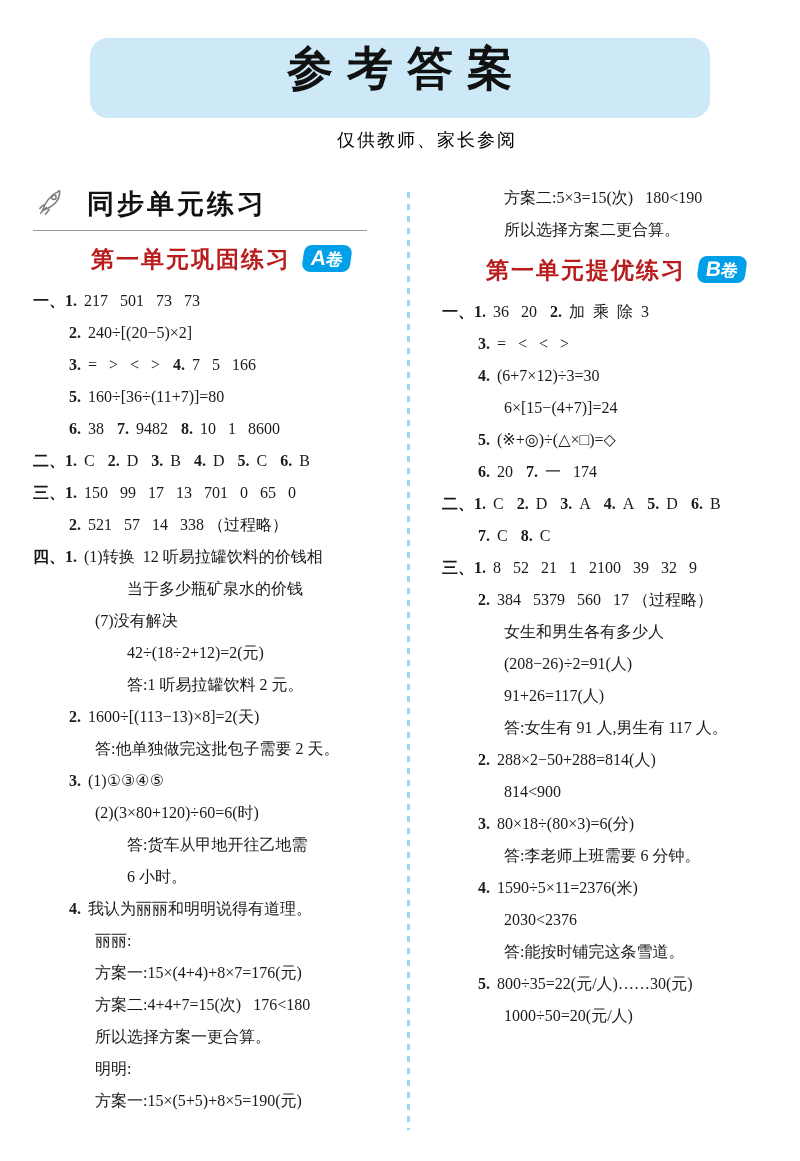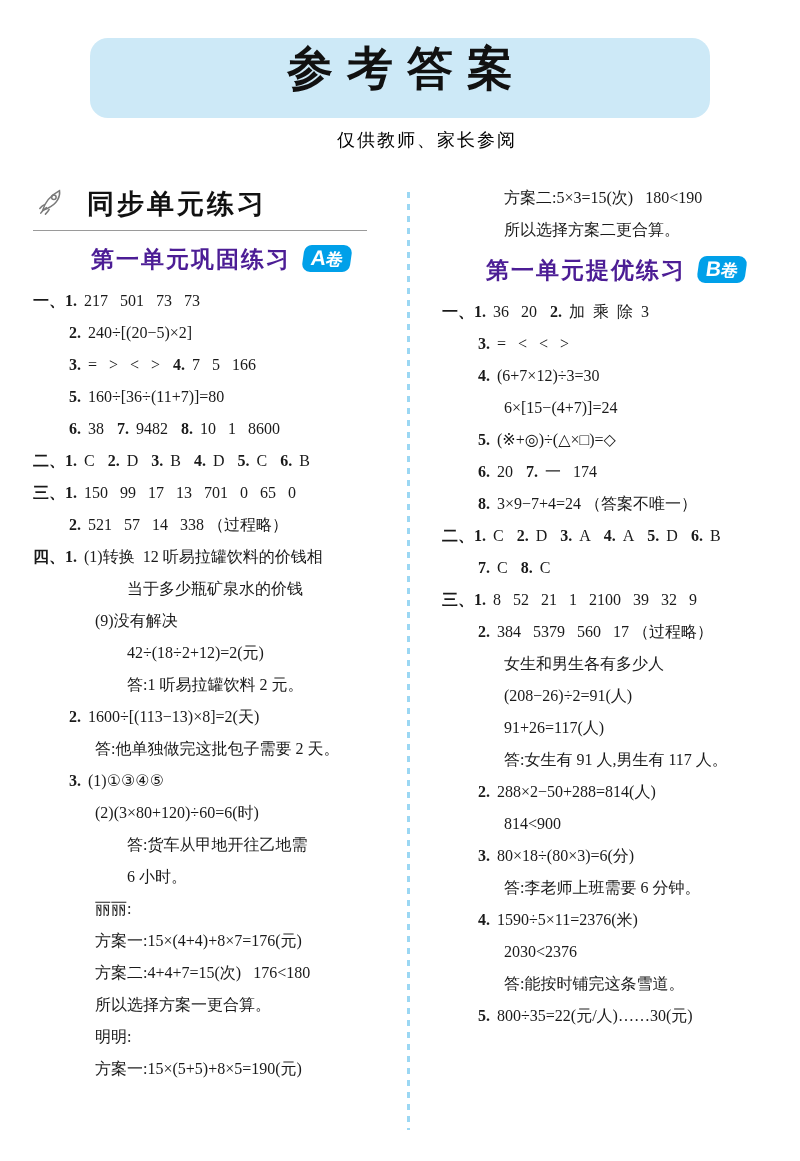--- a/index.html
+++ b/index.html
@@ -44,21 +44,21 @@
     font-weight:bold;font-size:27px;color:#111;letter-spacing:3px;
   }
   .rocket{width:30px;height:30px;flex:0 0 auto;}
   
   .unit-heading{
     text-align:center;height:44px;line-height:40px;margin:4px 0 2px 0;
     white-space:nowrap;
   }
   .uh-title{
     font-family:"Liberation Sans","DejaVu Sans",sans-serif;
-    font-weight:bold;font-size:23px;color:#4c1d95;letter-spacing:2px;
+    font-weight:bold;font-size:23px;color:#b91c1c;letter-spacing:2px;
   }
   .badge{
     display:inline-block;background:#00a0e9;color:#fff;
     font-family:"Liberation Sans","DejaVu Sans",sans-serif;
     font-weight:bold;font-size:17px;line-height:25px;
     padding:0 8px;border-radius:7px 9px 7px 9px;
     transform:skewX(-8deg);margin-left:12px;vertical-align:2px;
   }
   .badge::first-letter{font-size:21px;}
   
@@ -99,60 +99,61 @@
       <div class="ans-line ind0"><span class="seg-b">一、1.</span><span class="seg-n">217   501   73   73</span></div>
       <div class="ans-line ind1"><span class="seg-b">2.</span><span class="seg-n">240÷[(20−5)×2]</span></div>
       <div class="ans-line ind1"><span class="seg-b">3.</span><span class="seg-n">=   &gt;   &lt;   &gt;</span><span class="seg-b">4.</span><span class="seg-n">7   5   166</span></div>
       <div class="ans-line ind1"><span class="seg-b">5.</span><span class="seg-n">160÷[36÷(11+7)]=80</span></div>
       <div class="ans-line ind1"><span class="seg-b">6.</span><span class="seg-n">38</span><span class="seg-b">7.</span><span class="seg-n">9482</span><span class="seg-b">8.</span><span class="seg-n">10   1   8600</span></div>
       <div class="ans-line ind0"><span class="seg-b">二、1.</span><span class="seg-n">C</span><span class="seg-b">2.</span><span class="seg-n">D</span><span class="seg-b">3.</span><span class="seg-n">B</span><span class="seg-b">4.</span><span class="seg-n">D</span><span class="seg-b">5.</span><span class="seg-n">C</span><span class="seg-b">6.</span><span class="seg-n">B</span></div>
       <div class="ans-line ind0"><span class="seg-b">三、1.</span><span class="seg-n">150   99   17   13   701   0   65   0</span></div>
       <div class="ans-line ind1"><span class="seg-b">2.</span><span class="seg-n">521   57   14   338 （过程略）</span></div>
       <div class="ans-line ind0"><span class="seg-b">四、1.</span><span class="seg-n">(1)转换  12 听易拉罐饮料的价钱相</span></div>
       <div class="ans-line ind3"><span class="seg-n">当于多少瓶矿泉水的价钱</span></div>
-      <div class="ans-line ind2"><span class="seg-n">(9)没有解决</span></div>
+      <div class="ans-line ind2"><span class="seg-n">(7)没有解决</span></div>
       <div class="ans-line ind3"><span class="seg-n">42÷(18÷2+12)=2(元)</span></div>
       <div class="ans-line ind3"><span class="seg-n">答:1 听易拉罐饮料 2 元。</span></div>
       <div class="ans-line ind1"><span class="seg-b">2.</span><span class="seg-n">1600÷[(113−13)×8]=2(天)</span></div>
       <div class="ans-line ind2"><span class="seg-n">答:他单独做完这批包子需要 2 天。</span></div>
       <div class="ans-line ind1"><span class="seg-b">3.</span><span class="seg-n">(1)①③④⑤</span></div>
       <div class="ans-line ind2"><span class="seg-n">(2)(3×80+120)÷60=6(时)</span></div>
       <div class="ans-line ind3"><span class="seg-n">答:货车从甲地开往乙地需</span></div>
       <div class="ans-line ind3"><span class="seg-n">6 小时。</span></div>
+      <div class="ans-line ind1"><span class="seg-b">4.</span><span class="seg-n">我认为丽丽和明明说得有道理。</span></div>
       <div class="ans-line ind2"><span class="seg-n">丽丽:</span></div>
       <div class="ans-line ind2"><span class="seg-n">方案一:15×(4+4)+8×7=176(元)</span></div>
       <div class="ans-line ind2"><span class="seg-n">方案二:4+4+7=15(次)   176&lt;180</span></div>
       <div class="ans-line ind2"><span class="seg-n">所以选择方案一更合算。</span></div>
       <div class="ans-line ind2"><span class="seg-n">明明:</span></div>
       <div class="ans-line ind2"><span class="seg-n">方案一:15×(5+5)+8×5=190(元)</span></div>
     </div>
 </div>
 
 <div class="col col-right">
   <div id="right-blocks">
       <div class="ans-line ind2"><span class="seg-n">方案二:5×3=15(次)   180&lt;190</span></div>
       <div class="ans-line ind2"><span class="seg-n">所以选择方案二更合算。</span></div>
       <div class="unit-heading"><span class="uh-title">第一单元提优练习</span><span class="badge">B卷</span></div>
       <div class="ans-line ind0"><span class="seg-b">一、1.</span><span class="seg-n">36   20</span><span class="seg-b">2.</span><span class="seg-n">加  乘  除  3</span></div>
       <div class="ans-line ind1"><span class="seg-b">3.</span><span class="seg-n">=   &lt;   &lt;   &gt;</span></div>
       <div class="ans-line ind1"><span class="seg-b">4.</span><span class="seg-n">(6+7×12)÷3=30</span></div>
       <div class="ans-line ind2"><span class="seg-n">6×[15−(4+7)]=24</span></div>
       <div class="ans-line ind1"><span class="seg-b">5.</span><span class="seg-n">(※+◎)÷(△×□)=◇</span></div>
       <div class="ans-line ind1"><span class="seg-b">6.</span><span class="seg-n">20</span><span class="seg-b">7.</span><span class="seg-n">一   174</span></div>
-      <div class="ans-line ind1"><span class="seg-b">8.</span><span class="seg-n">3×9−7+4=24 （答案不唯一）</span></div>
       <div class="ans-line ind0"><span class="seg-b">二、1.</span><span class="seg-n">C</span><span class="seg-b">2.</span><span class="seg-n">D</span><span class="seg-b">3.</span><span class="seg-n">A</span><span class="seg-b">4.</span><span class="seg-n">A</span><span class="seg-b">5.</span><span class="seg-n">D</span><span class="seg-b">6.</span><span class="seg-n">B</span></div>
       <div class="ans-line ind1"><span class="seg-b">7.</span><span class="seg-n">C</span><span class="seg-b">8.</span><span class="seg-n">C</span></div>
       <div class="ans-line ind0"><span class="seg-b">三、1.</span><span class="seg-n">8   52   21   1   2100   39   32   9</span></div>
       <div class="ans-line ind1"><span class="seg-b">2.</span><span class="seg-n">384   5379   560   17 （过程略）</span></div>
       <div class="ans-line ind2"><span class="seg-n">女生和男生各有多少人</span></div>
       <div class="ans-line ind2"><span class="seg-n">(208−26)÷2=91(人)</span></div>
       <div class="ans-line ind2"><span class="seg-n">91+26=117(人)</span></div>
       <div class="ans-line ind2"><span class="seg-n">答:女生有 91 人,男生有 117 人。</span></div>
       <div class="ans-line ind1"><span class="seg-b">2.</span><span class="seg-n">288×2−50+288=814(人)</span></div>
       <div class="ans-line ind2"><span class="seg-n">814&lt;900</span></div>
       <div class="ans-line ind1"><span class="seg-b">3.</span><span class="seg-n">80×18÷(80×3)=6(分)</span></div>
       <div class="ans-line ind2"><span class="seg-n">答:李老师上班需要 6 分钟。</span></div>
       <div class="ans-line ind1"><span class="seg-b">4.</span><span class="seg-n">1590÷5×11=2376(米)</span></div>
       <div class="ans-line ind2"><span class="seg-n">2030&lt;2376</span></div>
       <div class="ans-line ind2"><span class="seg-n">答:能按时铺完这条雪道。</span></div>
       <div class="ans-line ind1"><span class="seg-b">5.</span><span class="seg-n">800÷35=22(元/人)……30(元)</span></div>
+      <div class="ans-line ind2"><span class="seg-n">1000÷50=20(元/人)</span></div>
     </div>
 </div>
 
 </body></html>

